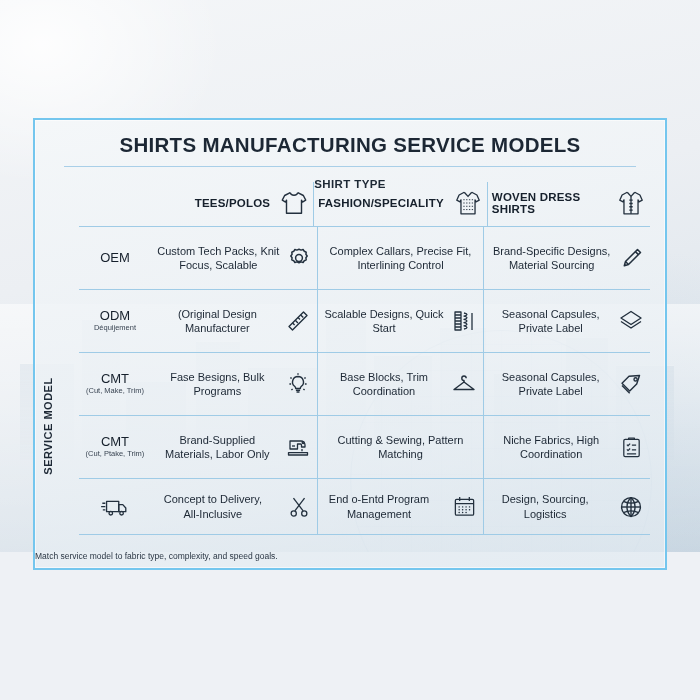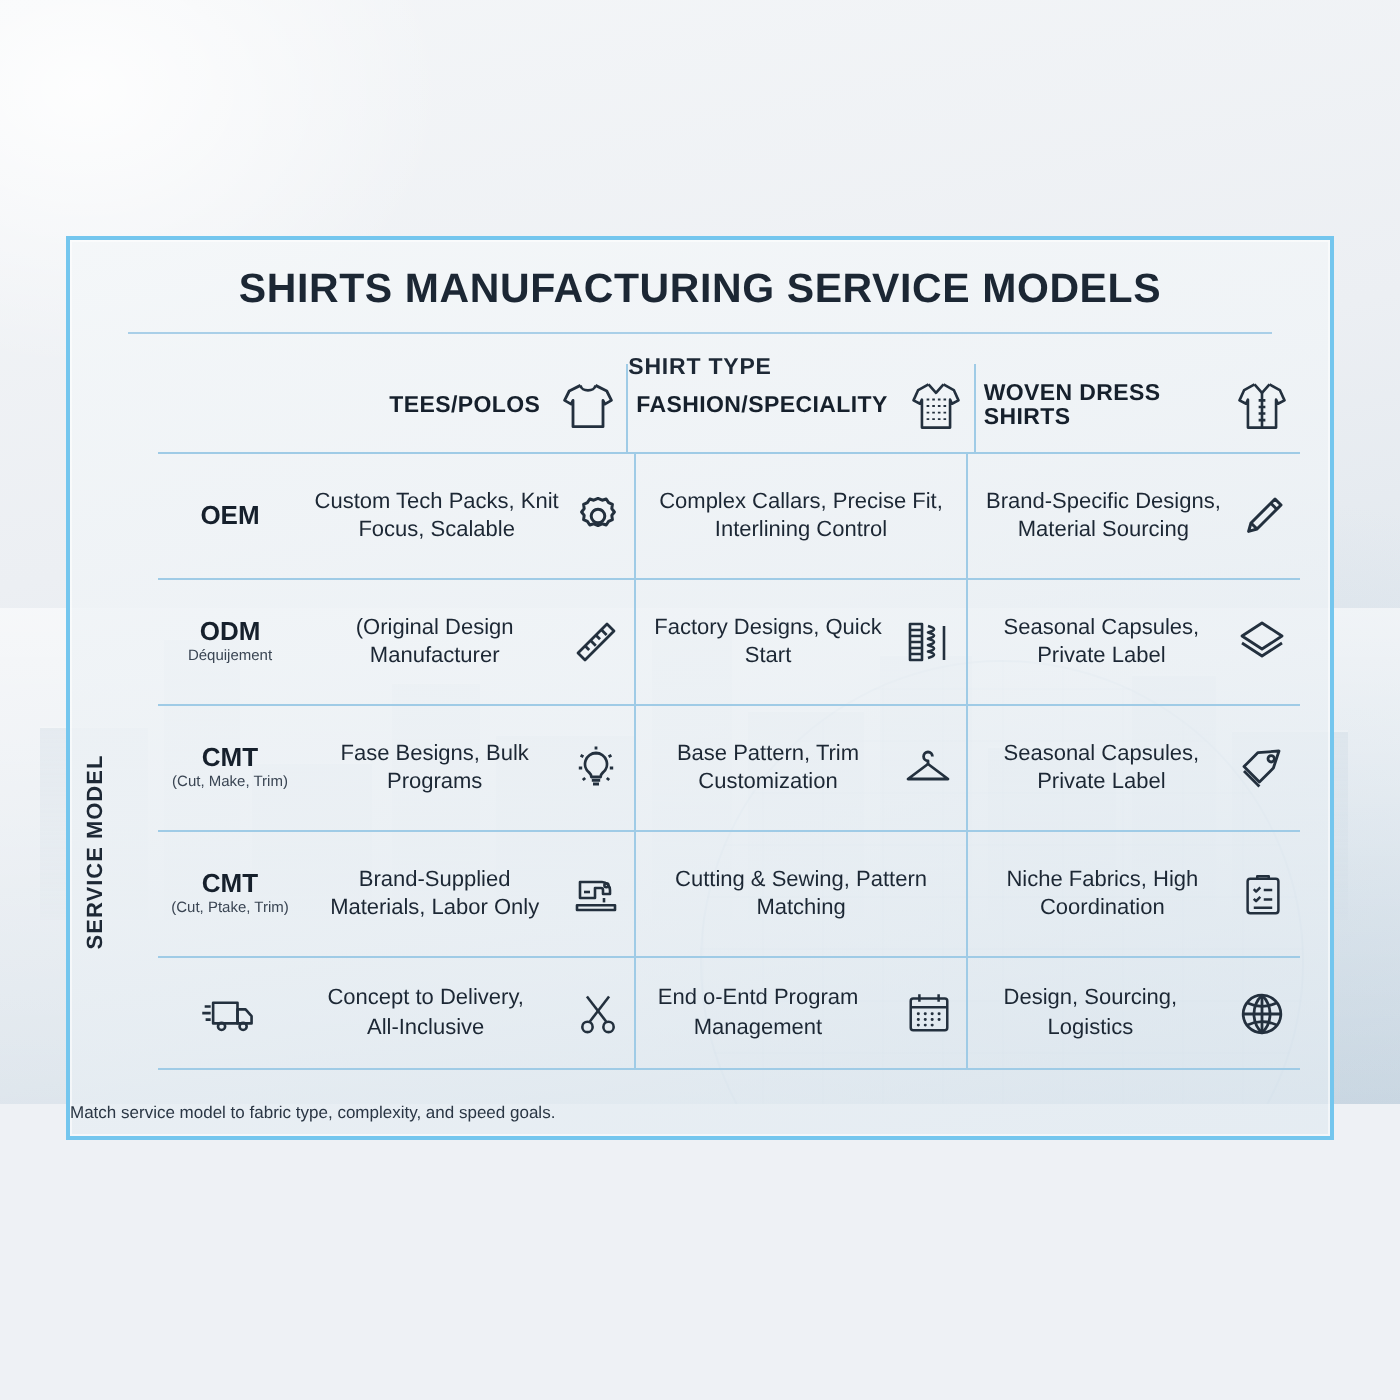--- a/index.html
+++ b/index.html
@@ -153,21 +153,21 @@
     justify-content: flex-end;
     gap: 7px;
     padding: 7px 6px;
     box-sizing: border-box;
     border-left: 1px solid #9fcbe6;
   }
   .cell.first { border-left: none; }
 
   .model-code {
     font-size: 13px;
-    font-weight: bold;
+    font-weight: normal;
     color: #16202c;
     line-height: 1.1;
   }
   .model-sub {
     font-size: 7.5px;
     color: #3a4553;
     line-height: 1.15;
     margin-top: 1px;
     white-space: nowrap;
   }
@@ -318,21 +318,21 @@
         <div class="cell first">
           <span class="cell-text">(Original Design Manufacturer</span>
           <span class="ico">
             <svg width="26" height="26" viewBox="0 0 26 26" fill="none" stroke="currentColor" stroke-width="1.4" stroke-linejoin="round">
               <path d="M4 18.5 L18.5 4 L22 7.5 L7.5 22z"></path>
               <path d="M7.6 15 l2 2 M10.3 12.3 l2.6 2.6 M13 9.6 l2 2 M15.7 6.9 l2.6 2.6"></path>
             </svg>
           </span>
         </div>
         <div class="cell">
-          <span class="cell-text">Factory Designs, Quick Start</span>
+          <span class="cell-text">Scalable Designs, Quick Start</span>
           <span class="ico">
             <svg width="26" height="26" viewBox="0 0 26 26" fill="none" stroke="currentColor" stroke-width="1.3" stroke-linejoin="round">
               <rect x="4" y="4" width="6" height="18"></rect>
               <path d="M4 7 h6 M4 10 h6 M4 13 h6 M4 16 h6 M4 19 h6"></path>
               <path d="M13 5 q6 1.6 0 3.2 q6 1.6 0 3.2 q6 1.6 0 3.2 q6 1.6 0 3.2 q6 1.6 0 3.2"></path>
               <path d="M21 5 v17"></path>
             </svg>
           </span>
         </div>
         <div class="cell">
@@ -355,21 +355,21 @@
           <span class="cell-text">Fase Besigns, Bulk Programs</span>
           <span class="ico">
             <svg width="26" height="26" viewBox="0 0 26 26" fill="none" stroke="currentColor" stroke-width="1.4" stroke-linejoin="round">
               <path d="M13 5.5 a5.5 5.5 0 0 1 3.4 9.8 c-.8 .7 -1.1 1.4 -1.1 2.2 h-4.6 c0-.8 -.3-1.5 -1.1-2.2 A5.5 5.5 0 0 1 13 5.5z"></path>
               <path d="M10.9 19.2 h4.2 M11.5 21 h3"></path>
               <path d="M13 2.2 v1.6 M5.3 6.6 l1.4 .8 M20.7 6.6 l-1.4 .8 M4.4 13 h1.7 M21.6 13 h-1.7 M6.4 19 l1.2-1 M19.6 19 l-1.2-1"></path>
             </svg>
           </span>
         </div>
         <div class="cell">
-          <span class="cell-text">Base Pattern, Trim Customization</span>
+          <span class="cell-text">Base Blocks, Trim Coordination</span>
           <span class="ico">
             <svg width="26" height="26" viewBox="0 0 26 26" fill="none" stroke="currentColor" stroke-width="1.4" stroke-linejoin="round">
               <path d="M13 11 v-1.6 a2.2 2.2 0 1 1 2.2-2.2"></path>
               <path d="M13 11 L3 18.5 h20z"></path>
             </svg>
           </span>
         </div>
         <div class="cell">
           <span class="cell-text">Seasonal Capsules, Private Label</span>
           <span class="ico">

